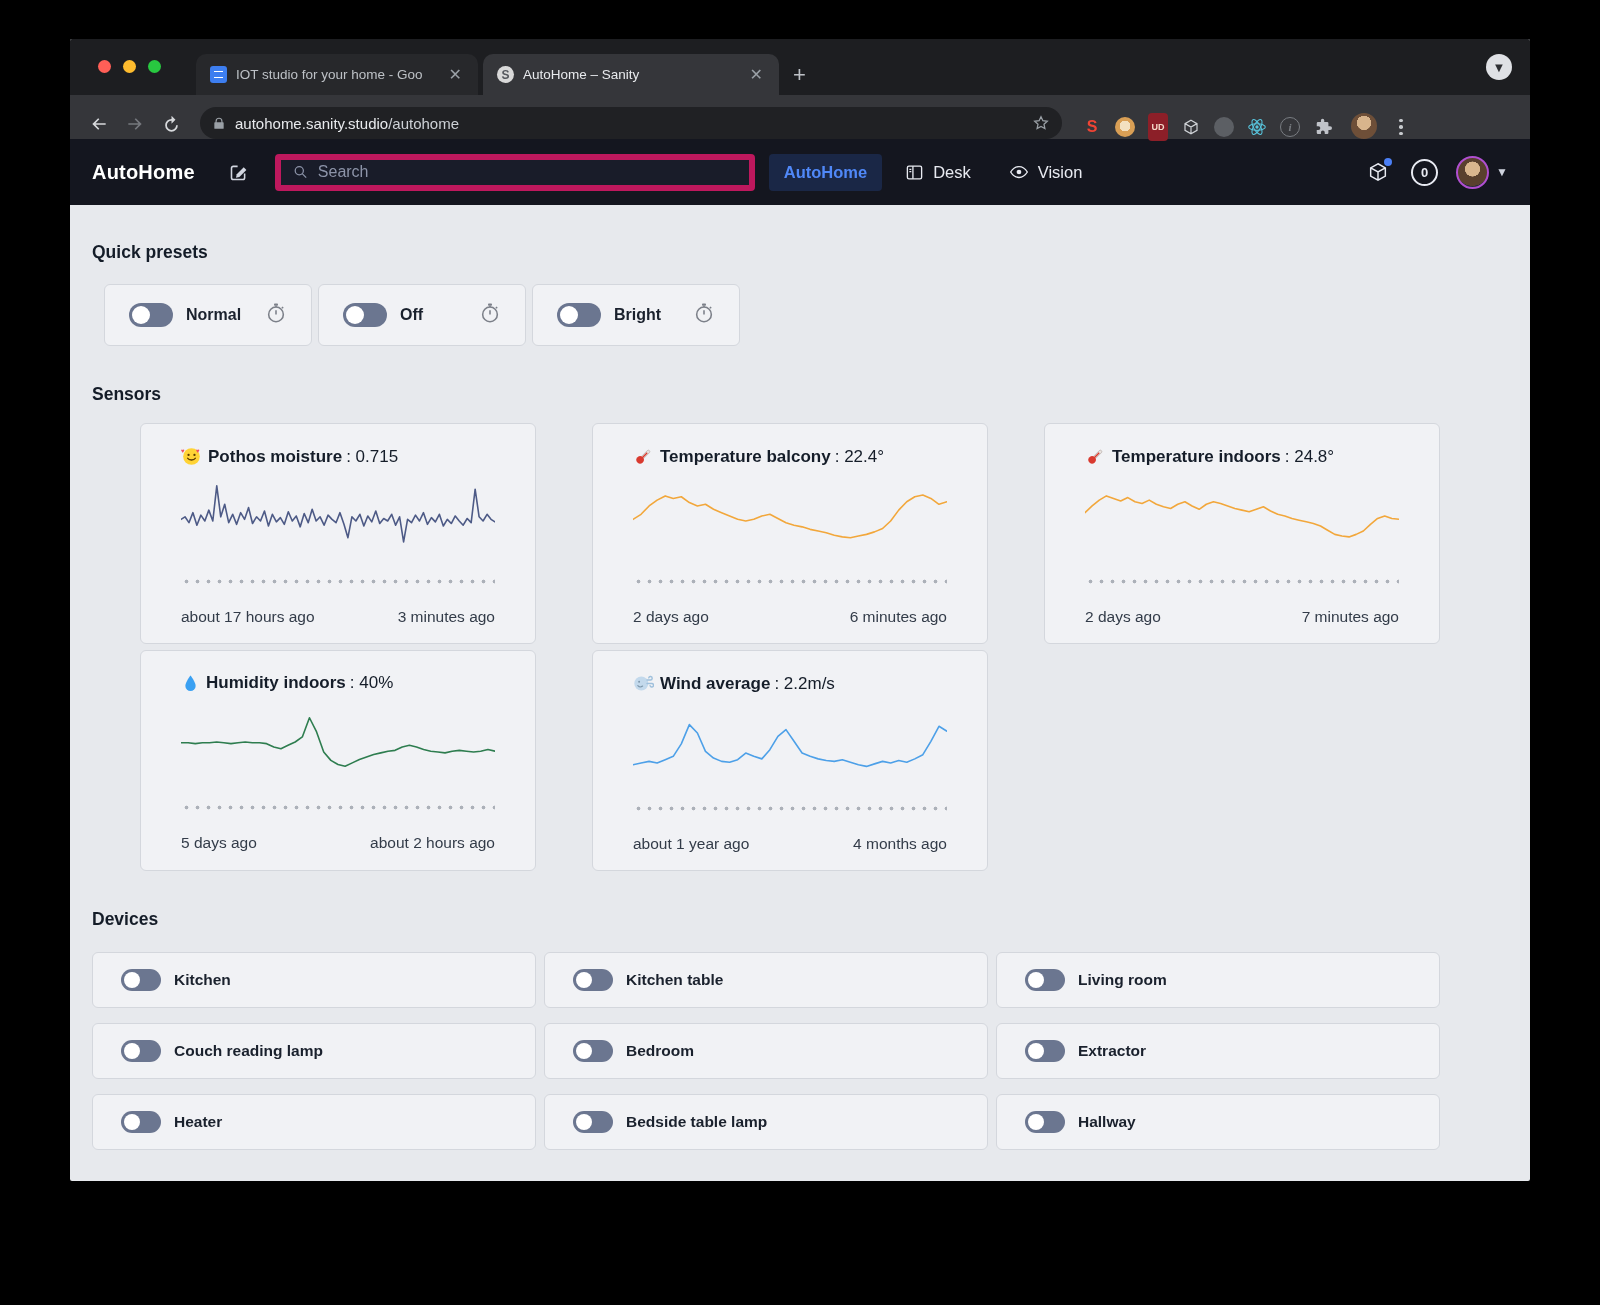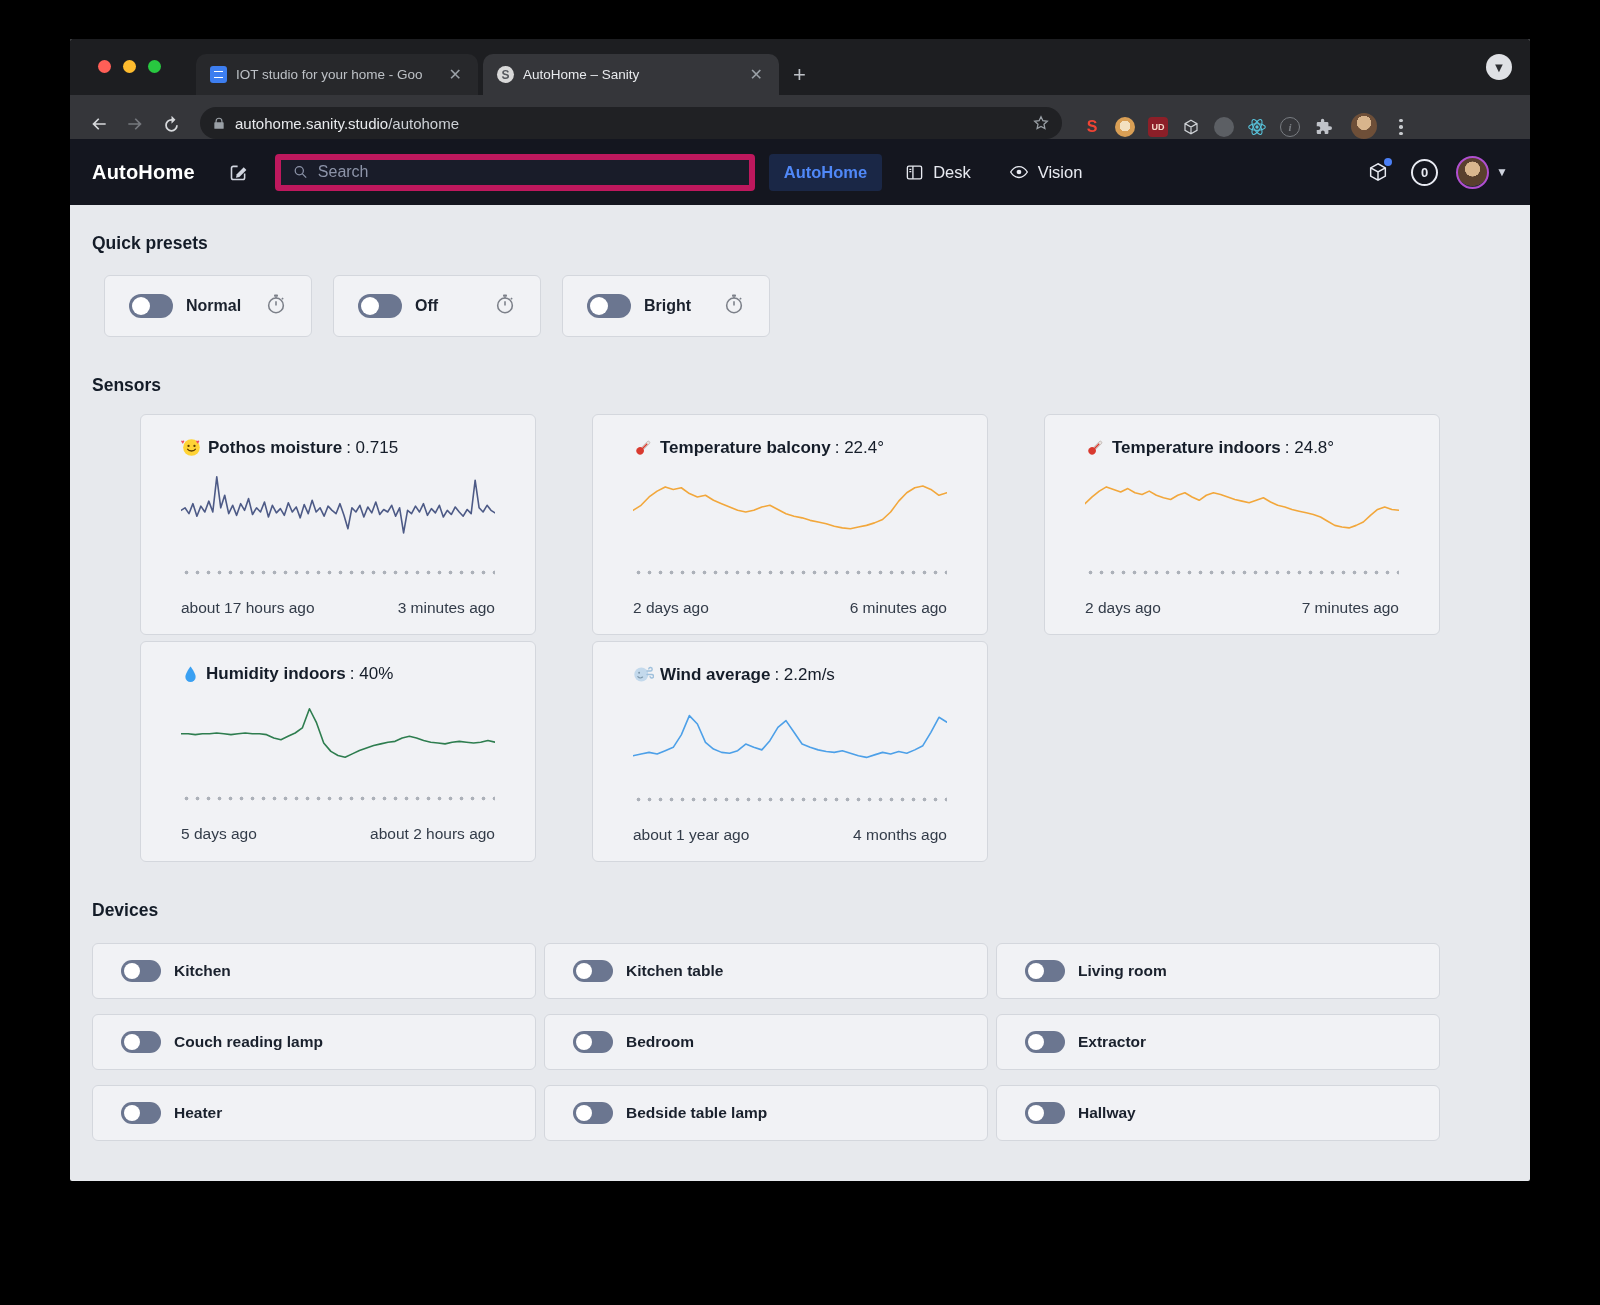--- a/index.html
+++ b/index.html
@@ -35,21 +35,21 @@
   .navbtn { width:30px; height:30px; display:flex; align-items:center; justify-content:center; border-radius:50%; }
   .omnibox { width:862px; height:32px; background:#202124; border-radius:16px; margin-left:8px;
              display:flex; align-items:center; padding:0 12px; gap:9px; }
   .url { font-size:15px; color:#e8eaed; white-space:nowrap; }
   .url .path { color:#cdd1d6; }
   .omni-spacer { flex:1; }
   .ext-row { display:flex; align-items:center; gap:9px; margin-left:12px; }
   .ext { width:24px; height:24px; display:flex; align-items:center; justify-content:center; border-radius:5px; font-size:12px; font-weight:bold; }
   .ext-sanity { color:#ef4434; font-size:16px; }
   .ext-hamster { width:20px; height:20px; border-radius:50%; background:radial-gradient(circle at 50% 45%, #f3e0c0 0 36%, #d99f55 37% 100%); }
-  .ext-ud { width:20px; height:20px; border-radius:4px; background:#8c1f28; color:#f3d9c8; font-size:9px; display:flex; align-items:center; justify-content:center; }
+  .ext-ud { width:20px; height:28px; border-radius:4px; background:#8c1f28; color:#f3d9c8; font-size:9px; display:flex; align-items:center; justify-content:center; }
   .ext-circle { width:20px; height:20px; border-radius:50%; background:#5c5f64; }
   .ext-info { width:20px; height:20px; border-radius:50%; border:1.6px solid #797d82; color:#797d82; font-size:11px; display:flex; align-items:center; justify-content:center; font-style:italic; font-family:"Liberation Serif", serif; }
   .chrome-avatar { width:26px; height:26px; border-radius:50%; margin-left:10px;
                    background:radial-gradient(circle at 50% 38%, #d8b48c 0 34%, #6e4f38 35% 100%); }
   .kebab { display:flex; flex-direction:column; gap:3px; margin-left:12px; padding:4px; }
   .kebab i { width:3.5px; height:3.5px; border-radius:50%; background:#c7cacd; }
 
   
   .appbar { height:66px; background:#14161f; display:flex; align-items:center; padding:0 22px; color:#fff; }
   .app-title { font-size:20px; font-weight:bold; letter-spacing:.2px; }
@@ -68,27 +68,27 @@
   .zero-badge { width:27px; height:27px; border-radius:50%; border:2px solid #e8eaf2; color:#e8eaf2;
                 display:flex; align-items:center; justify-content:center; font-size:13px; font-weight:bold; }
   .user-wrap { display:flex; align-items:center; gap:7px; }
   .user-avatar { width:33px; height:33px; border-radius:50%; border:2px solid #b04fd0;
                  background:radial-gradient(circle at 50% 38%, #d9b68e 0 32%, #59402e 33% 72%, #2c2f3a 73% 100%); }
   .chev { color:#cfd3de; font-size:12px; }
 
   
   .main { padding:0 22px 30px 22px; }
   .sec-heading { font-size:17.5px; font-weight:bold; color:#141c28; }
-  .h-presets { padding-top:28px; }
+  .h-presets { padding-top:37px; }
   .h-sensors { padding-top:38px; }
   .h-devices { padding-top:38px; }
 
   .card { background:#f1f2f5; border:1px solid #d4d7dd; border-radius:6px; }
 
-  .preset-row { margin-top:21px; display:flex; gap:21px;padding-left:12px; }
+  .preset-row { margin-top:21px; display:flex; gap:6px;padding-left:12px; }
   .preset-card { width:208px; height:62px; display:flex; align-items:center; padding:0 24px; gap:13px; }
   .preset-label { font-size:16px; font-weight:bold; color:#1a212d; }
 
   .toggle { flex:0 0 auto; width:44px; height:24px; border-radius:12px; background:#6b7690; position:relative; }
   .toggle .knob { position:absolute; left:3px; top:3px; width:18px; height:18px; border-radius:50%; background:#fff; }
   .toggle.sm { width:40px; height:22px; }
   .toggle.sm .knob { width:16px; height:16px; }
   .sw-icon { margin-left:auto; }
 
   .sensor-grid { margin-top:18px; display:grid; grid-template-columns:repeat(3, 444px); gap:6px 8px; }

